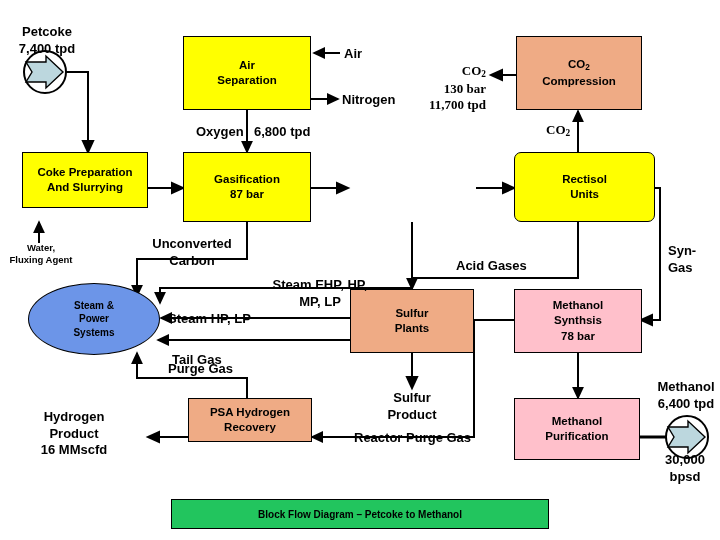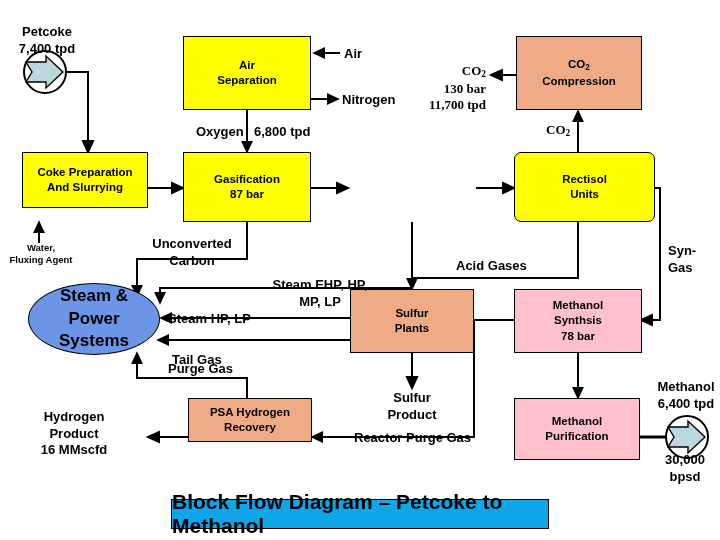--- a/index.html
+++ b/index.html
@@ -38,21 +38,21 @@
     position: absolute;
     box-sizing: border-box;
     border: 1px solid #000000;
     border-radius: 50%;
     background: #6c95e8;
     display: flex;
     align-items: center;
     justify-content: center;
     text-align: center;
     font-weight: bold;
-    font-size: 17px;
+    font-size: 10px;
     line-height: 1.32;
     color: #000000;
     white-space: pre-line;
     z-index: 5;
   }
 
   .lbl {
     position: absolute;
     font-size: 13px;
     font-weight: bold;
@@ -63,25 +63,25 @@
   }
   .lbl.center { text-align: center; }
   .lbl.right  { text-align: right; }
   .lbl.small  { font-size: 9.5px; }
   .lbl.serif  { font-family: "Liberation Serif", serif; font-weight: bold; }
 
   .title-box {
     position: absolute;
     box-sizing: border-box;
     border: 1px solid #000000;
-    background: #0ea5e9;
+    background: #22c55e;
     display: flex;
     align-items: center;
     justify-content: center;
-    font-size: 21px;
+    font-size: 10px;
     font-weight: bold;
     color: #000000;
     z-index: 7;
   }
 
   #wires {
     position: absolute;
     left: 0;
     top: 0;
     width: 720px;

